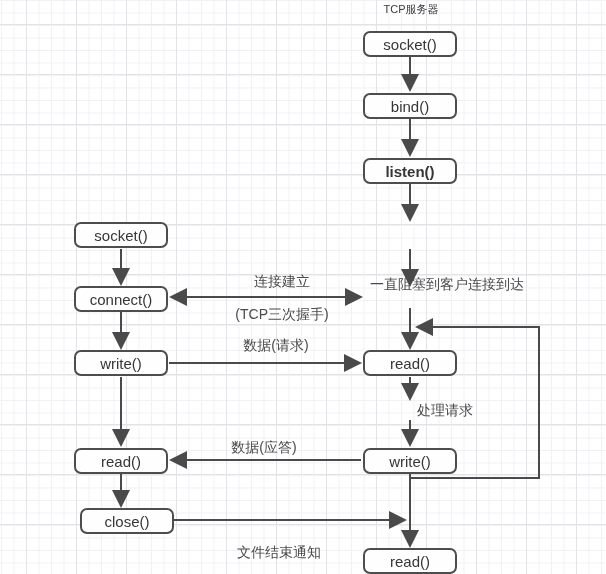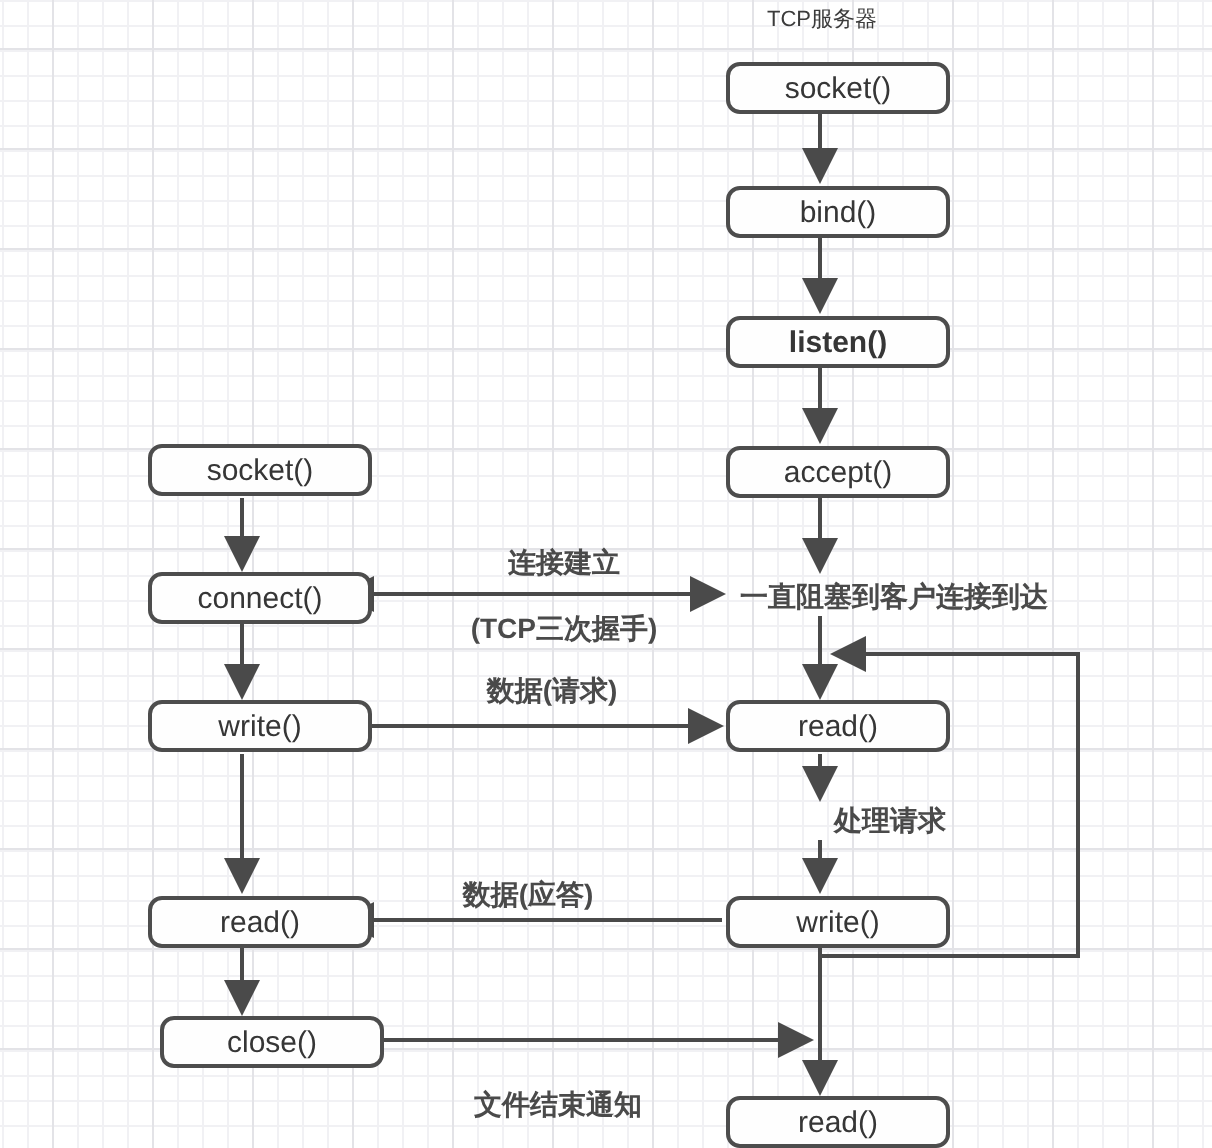--- a/index.html
+++ b/index.html
@@ -13,21 +13,21 @@
       linear-gradient(to bottom,#e3e3e7 1px,transparent 1px),
       linear-gradient(to right,#f1f1f4 1px,transparent 1px),
       linear-gradient(to bottom,#f1f1f4 1px,transparent 1px);
     background-size:50px 50px,50px 50px,12.5px 12.5px,12.5px 12.5px;
     background-position:26px 24px,26px 24px,1px 0px,1px 0px;
     font-family:"Liberation Sans","DejaVu Sans",sans-serif;
     color:#363636;
   }
   .node{
     position:absolute;
-    width:112px;height:26px;
+    width:94px;height:26px;
     box-sizing:border-box;
     border:2px solid #4d4d4d;
     border-radius:7px;
     background:#fefefe;
     display:flex;align-items:center;justify-content:center;
     font-size:15px;
     color:#363636;
     z-index:2;
   }
   .col-title{
@@ -39,21 +39,20 @@
     z-index:2;
   }
   .edge-label{
     position:absolute;
     font-size:14px;
     color:#4a4a4a;
     transform:translateX(-50%);
     white-space:nowrap;
     background:transparent;
     z-index:2;
-    font-weight:bold;
   }
   .edge-label.left-anchored{transform:none;}
   svg.wires{position:absolute;left:0;top:0;z-index:1;}
   svg.wires path, svg.wires line{stroke:#4a4a4a;stroke-width:2;fill:none;}
   svg.wires .head{fill:#4a4a4a;stroke:none;}
 </style>
 </head>
 <body>
 
 <div id="canvas">
@@ -96,32 +95,31 @@
     <g>
       <path d="M410,478 L539,478 L539,327 L418,327" marker-end="url(#ah)"></path>
     </g>
   </svg>
 
   <div class="col-title" style="left:411px;top:2px;">TCP服务器</div>
 
   <div class="node" style="left:363px;top:31px;">socket()</div>
   <div class="node" style="left:363px;top:93px;">bind()</div>
   <div class="node" style="left:363px;top:158px;font-weight:bold;">listen()</div>
-  <div class="node" style="left:363px;top:223px;">accept()</div>
   <div class="node" style="left:363px;top:350px;">read()</div>
   <div class="node" style="left:363px;top:448px;">write()</div>
   <div class="node" style="left:363px;top:548px;">read()</div>
 
   <div class="node" style="left:74px;top:222px;">socket()</div>
   <div class="node" style="left:74px;top:286px;">connect()</div>
   <div class="node" style="left:74px;top:350px;">write()</div>
   <div class="node" style="left:74px;top:448px;">read()</div>
   <div class="node" style="left:80px;top:508px;">close()</div>
 
   <div class="edge-label" style="left:282px;top:273px;">连接建立</div>
   <div class="edge-label" style="left:282px;top:306px;">(TCP三次握手)</div>
-  <div class="edge-label left-anchored" style="left:370px;top:290px;">一直阻塞到客户连接到达</div>
+  <div class="edge-label left-anchored" style="left:370px;top:276px;">一直阻塞到客户连接到达</div>
   <div class="edge-label" style="left:276px;top:337px;">数据(请求)</div>
   <div class="edge-label" style="left:403px;top:402px;margin-left:42px;">处理请求</div>
   <div class="edge-label" style="left:264px;top:439px;text-align:center;">数据(应答)</div>
   <div class="edge-label" style="left:279px;top:500px;margin-top:44px;">文件结束通知</div>
 
 </div>
 
 </body></html>

